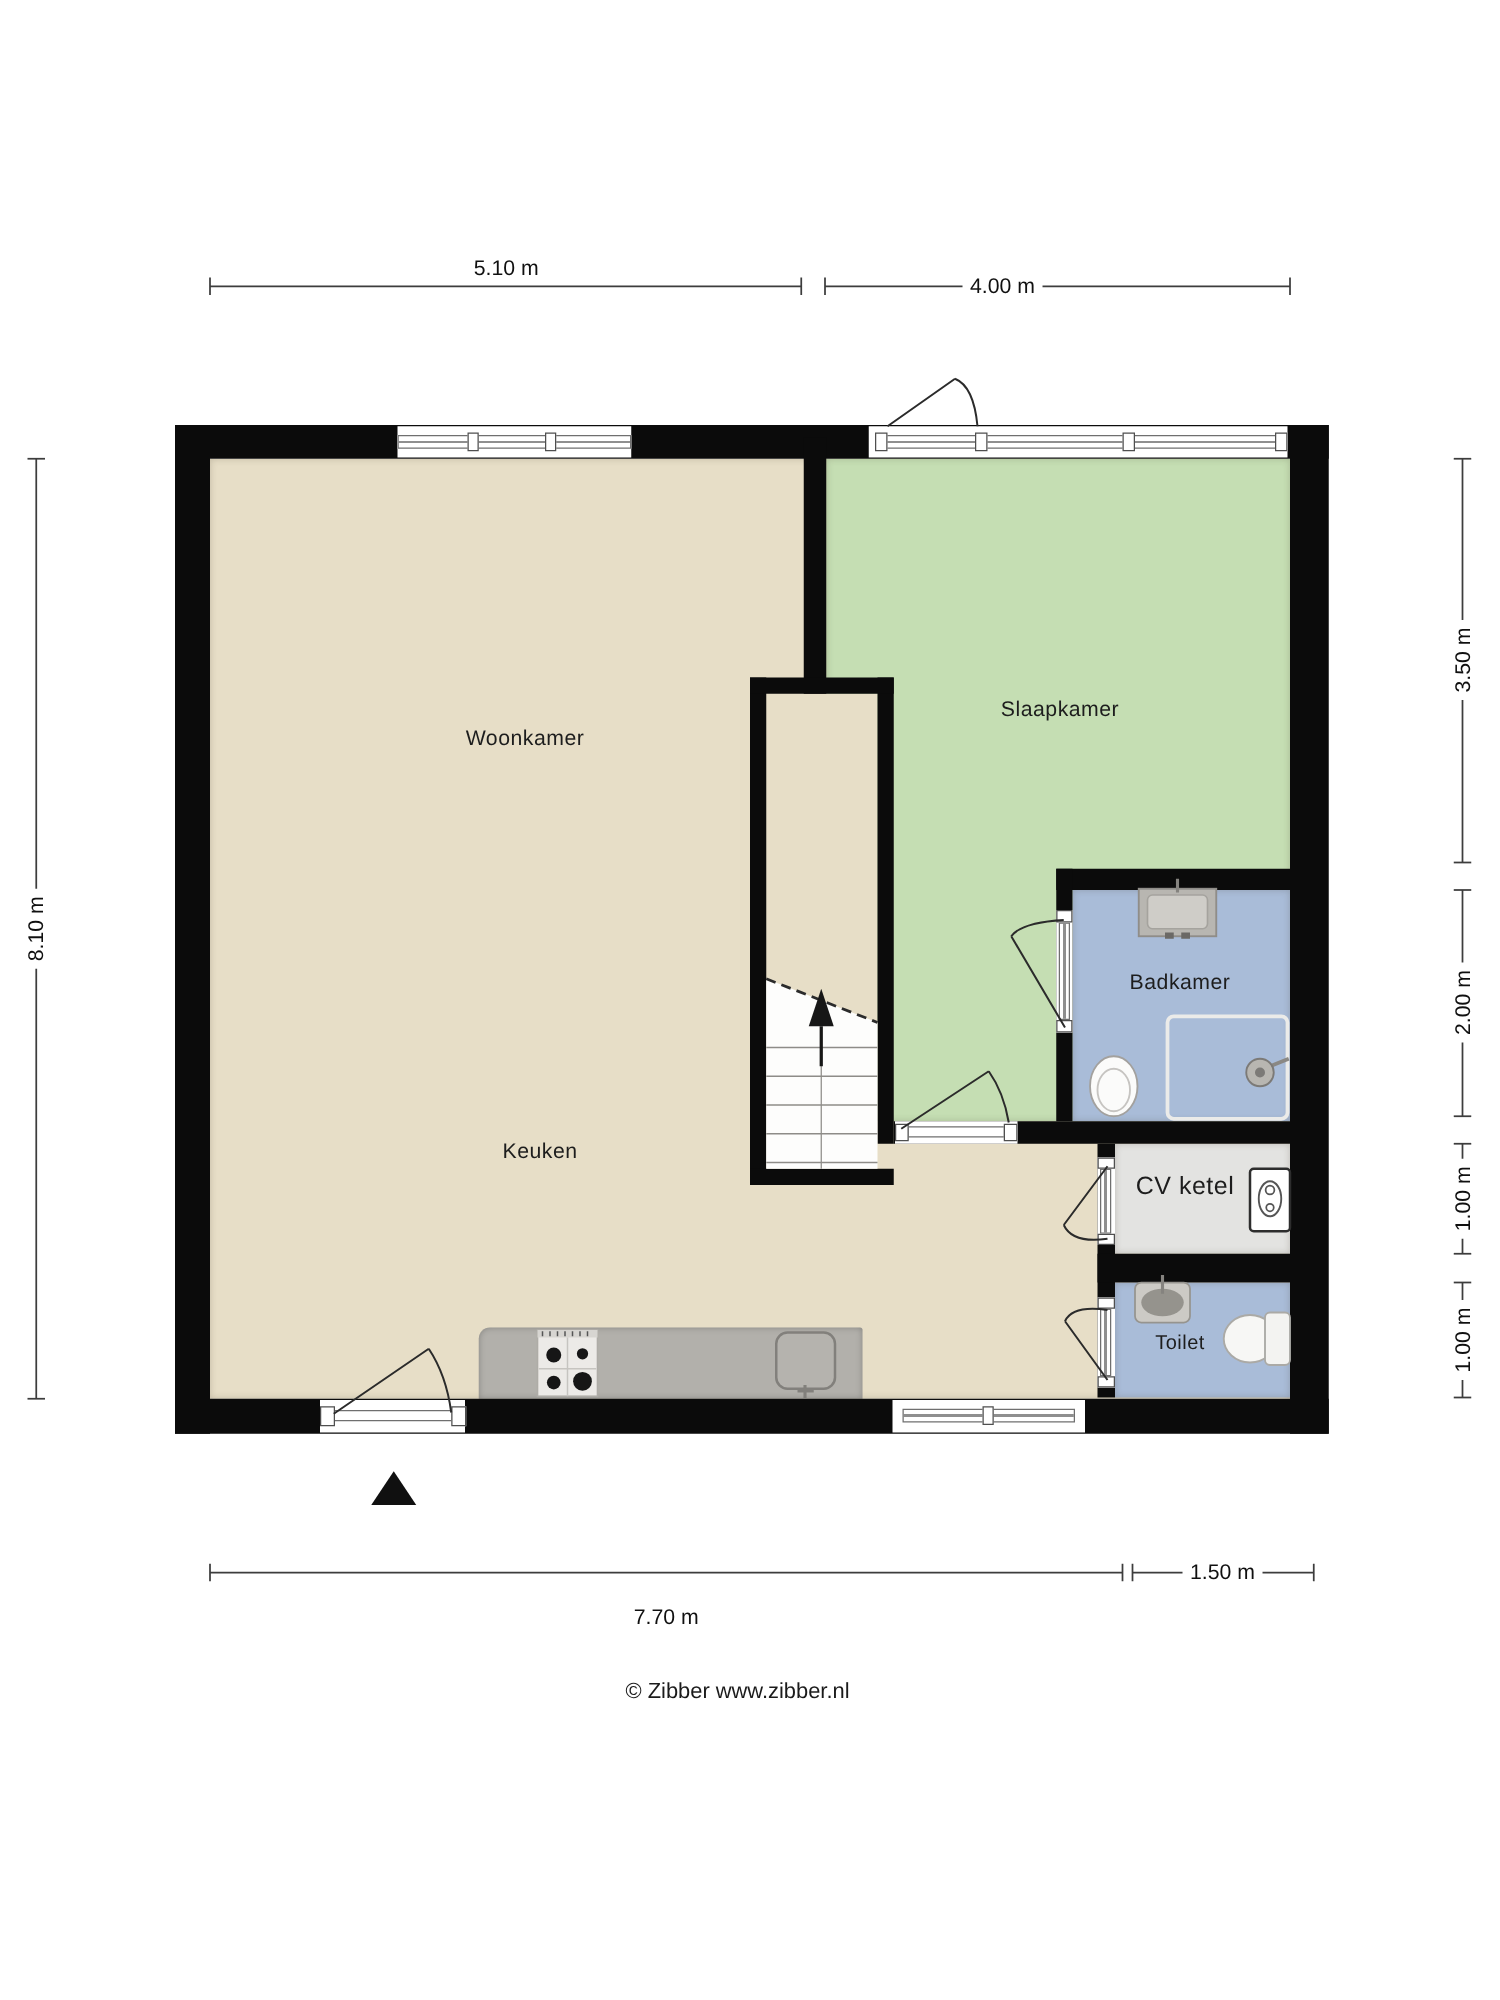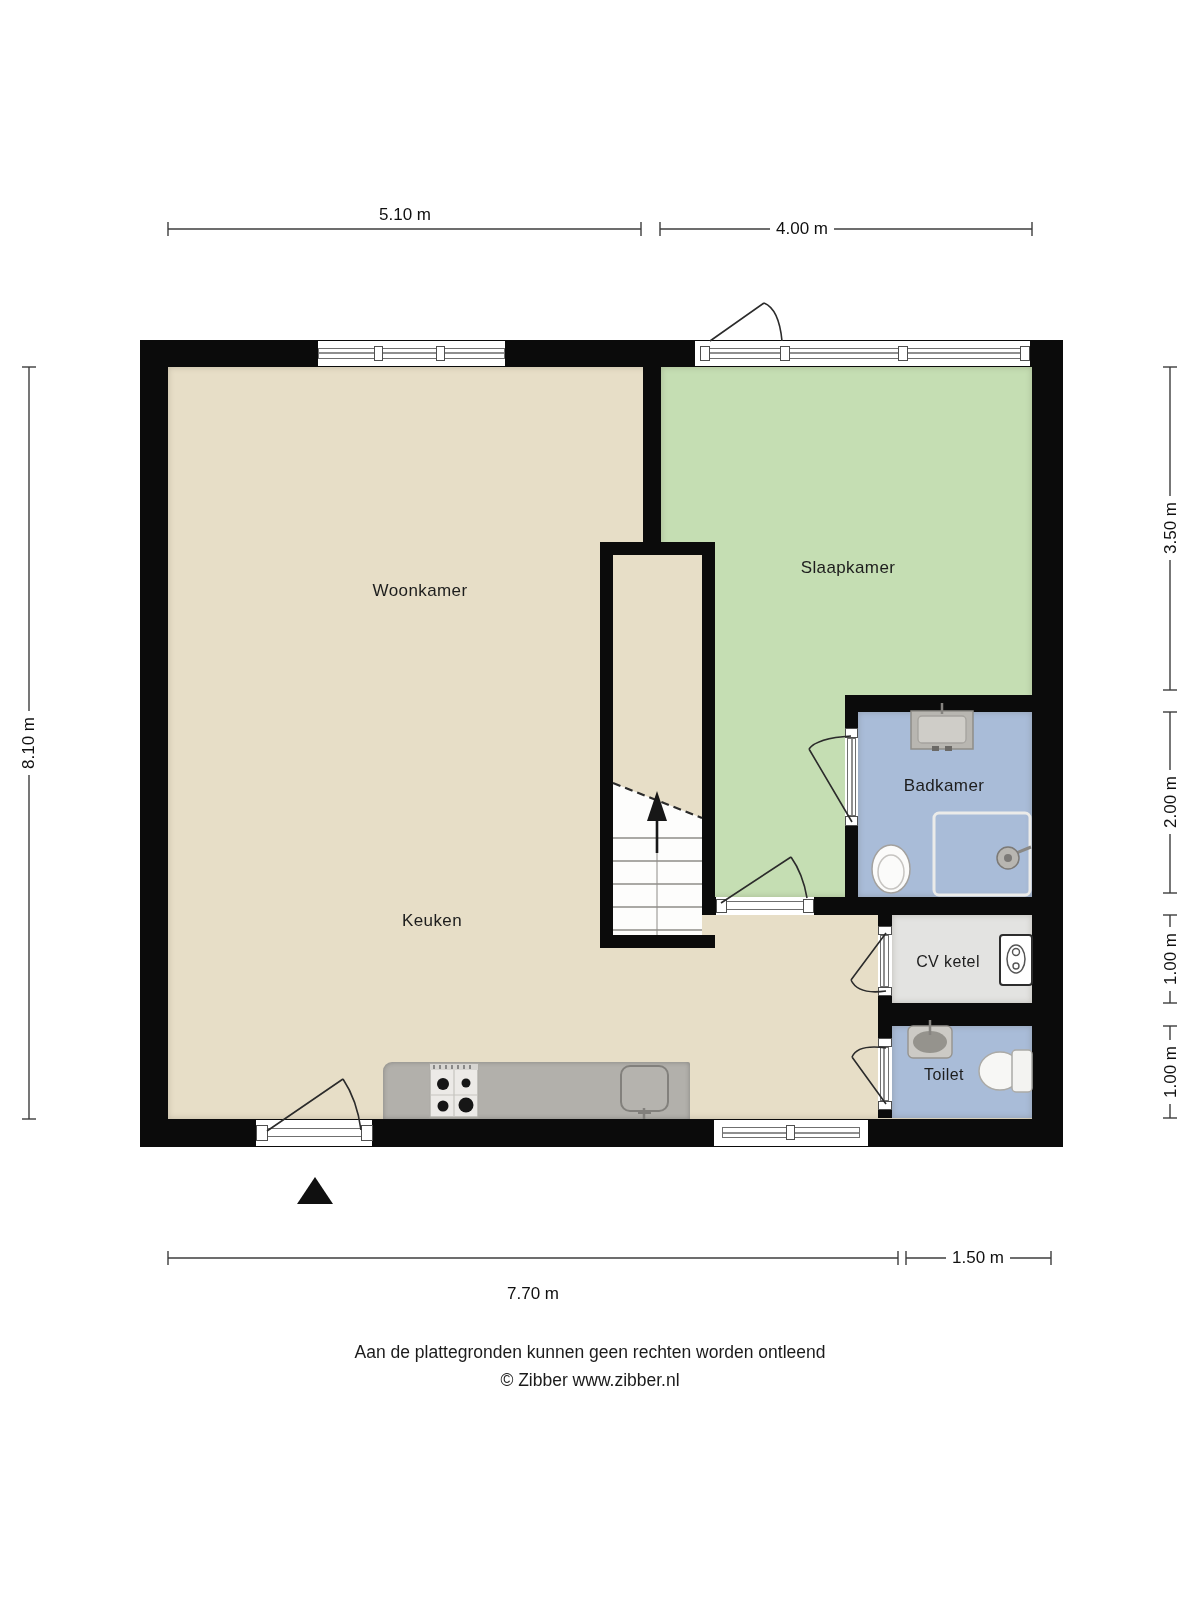--- a/index.html
+++ b/index.html
@@ -220,31 +220,30 @@
       <line x1="906" y1="1258" x2="1051" y2="1258"></line>
         <line x1="906" y1="1251" x2="906" y2="1265"></line>
         <line x1="1051" y1="1251" x2="1051" y2="1265"></line>
     </g>
   </svg>
 
   <div class="room-label" style="left:420px;top:591px;">Woonkamer</div>
   <div class="room-label" style="left:848px;top:568px;">Slaapkamer</div>
   <div class="room-label" style="left:944px;top:786px;text-align:right;">Badkamer</div>
   <div class="room-label" style="left:432px;top:921px;">Keuken</div>
-  <div class="room-label" style="left:948px;top:950px;font-size:16px;margin-top:12px;">CV ketel</div>
+  <div class="room-label" style="left:948px;top:950px;font-size:20px;">CV ketel</div>
   <div class="room-label" style="left:944px;top:1075px;font-size:16px;">Toilet</div>
 
   <div class="dim-label" style="left:405px;top:215px;">5.10 m</div>
   <div class="dim-label" style="left:802px;top:229px;">4.00 m</div>
   <div class="dim-label vert" style="left:29px;top:743px;">8.10 m</div>
   <div class="dim-label vert" style="left:1171px;top:528px;">3.50 m</div>
   <div class="dim-label vert" style="left:1171px;top:802px;">2.00 m</div>
   <div class="dim-label vert" style="left:1171px;top:959px;">1.00 m</div>
   <div class="dim-label vert" style="left:1171px;top:1072px;">1.00 m</div>
   <div class="dim-label" style="left:533px;top:1258px;margin-top:36px;">7.70 m</div>
   <div class="dim-label" style="left:978px;top:1258px;">1.50 m</div>
 
   <div id="footer">
-    <div>Aan de plattegronden kunnen geen rechten worden ontleend</div>
     <div>© Zibber www.zibber.nl</div>
   </div>
 
 </div>
 
 </body></html>

